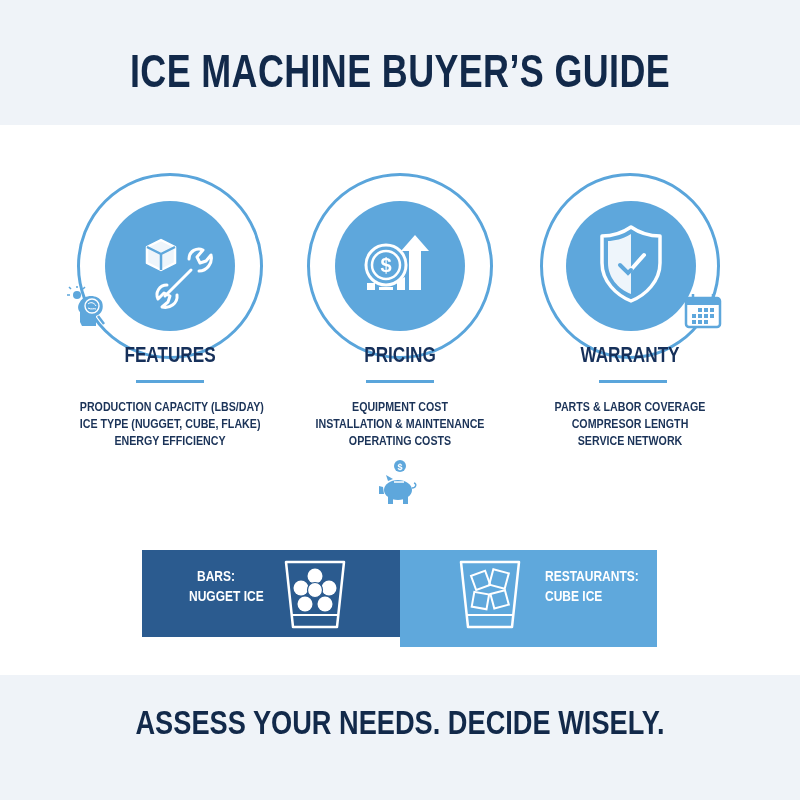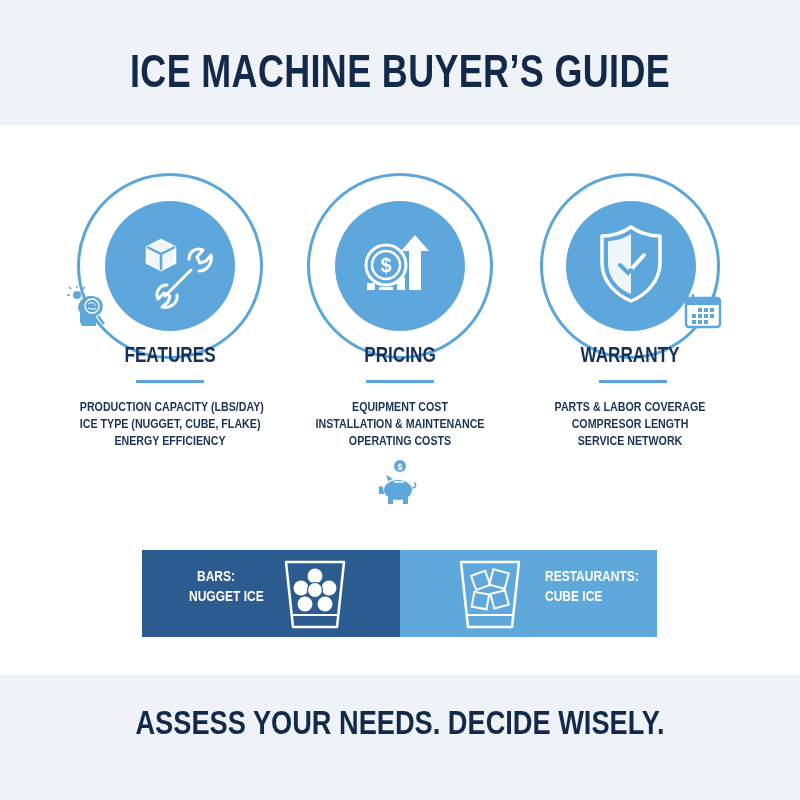--- a/index.html
+++ b/index.html
@@ -39,21 +39,21 @@
     .pillar-items {
       position: absolute; text-align: center; font-weight: 700; font-size: 13px;
       color: #1b3358; line-height: 17px; transform: scaleX(0.82); transform-origin: center;
     }
     .pillar-items div { white-space: nowrap; }
     .band-left {
       position: absolute; left: 142px; top: 550px; width: 258px; height: 87px;
       background: #2b5b8f;
     }
     .band-right {
-      position: absolute; left: 400px; top: 550px; width: 257px; height: 87px;
+      position: absolute; left: 400px; top: 550px; width: 257px; height: 97px;
       background: #5fa8dc;
     }
     .band-text {
       position: absolute; font-weight: 700; font-size: 15px; color: #ffffff;
       line-height: 20px; transform: scaleX(0.8); transform-origin: left center;
       white-space: nowrap;
     }
     .bottom-band {
       position: absolute; left: 0; top: 675px; width: 800px; height: 125px;
       background: #eff3f8;

